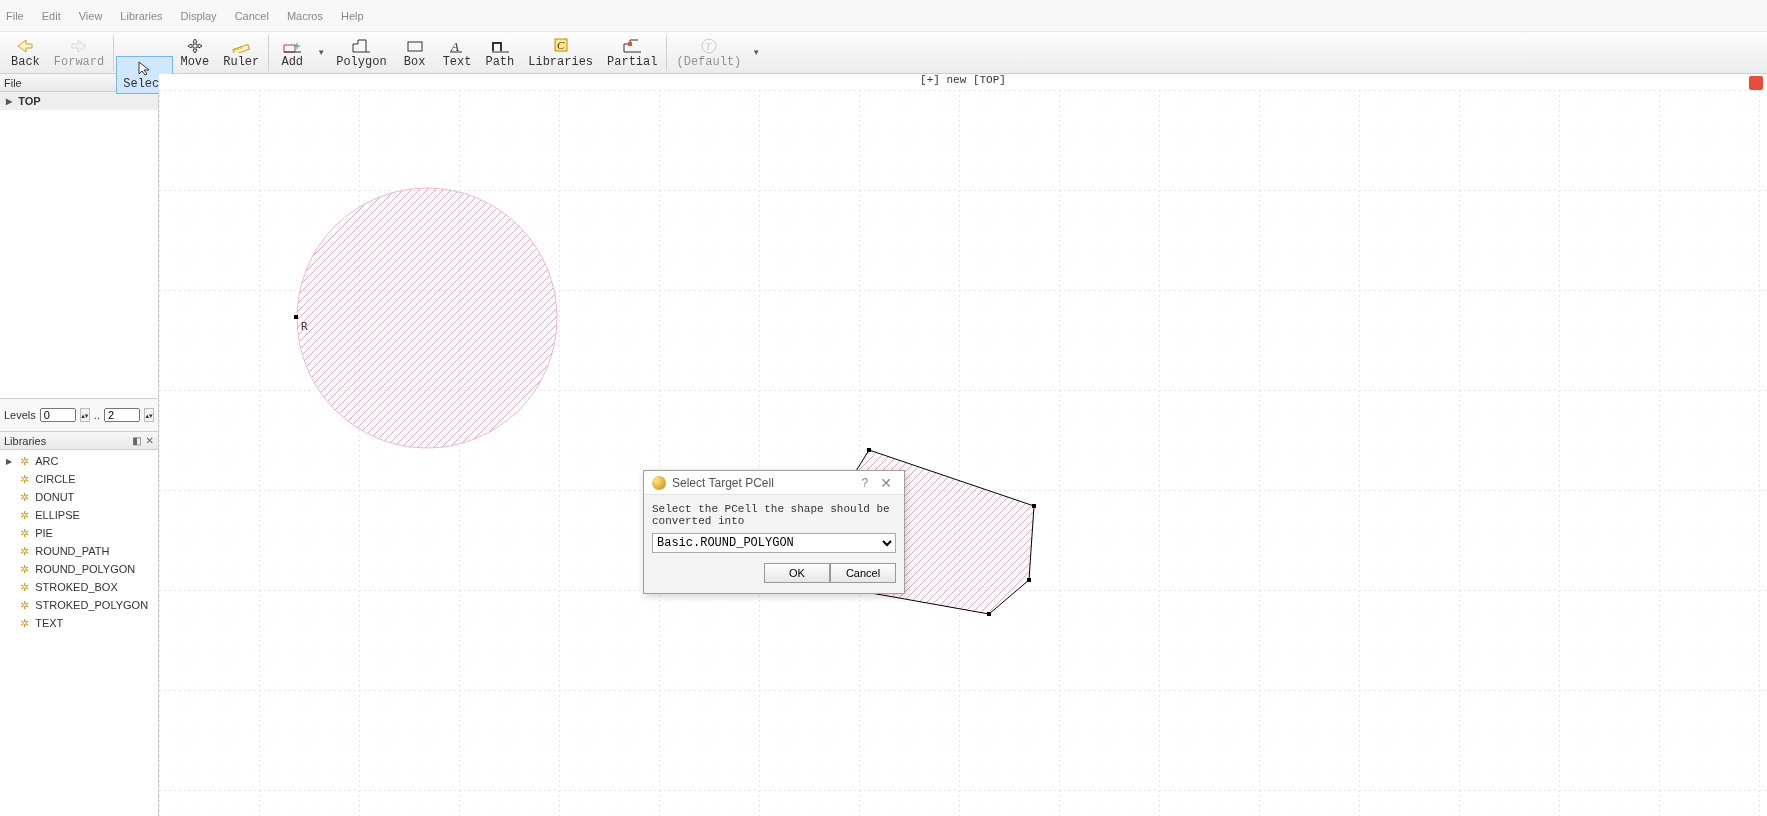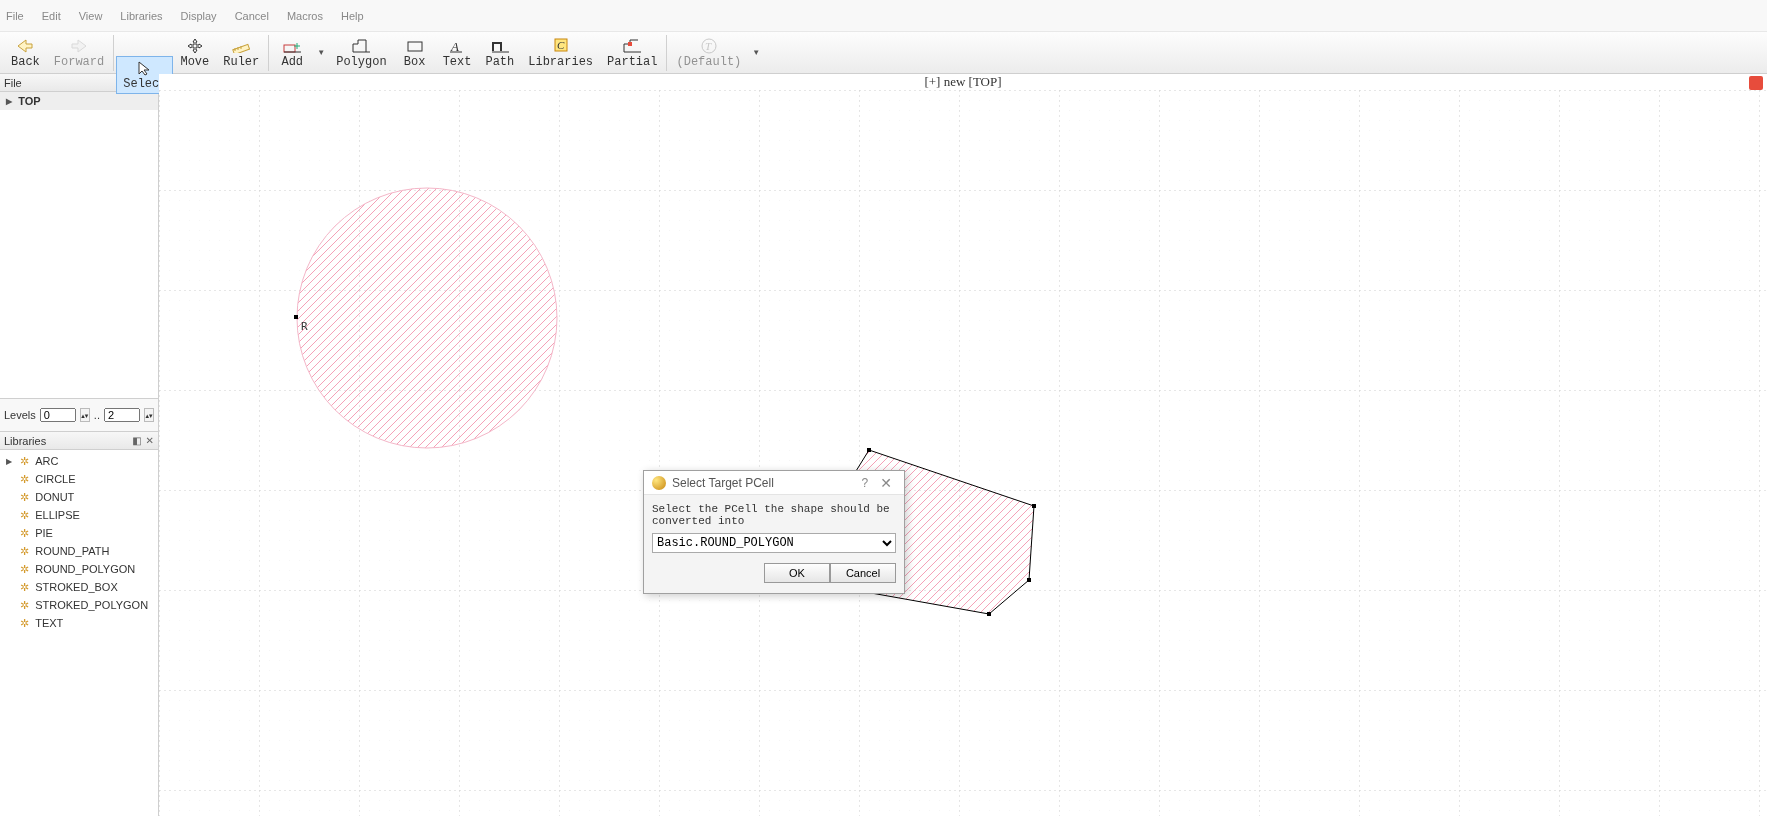--- a/index.html
+++ b/index.html
@@ -23,21 +23,21 @@
   .cells-body .item { display: flex; align-items: center; height: 18px; background: #eee; padding: 0 6px; gap: 6px; font-weight: bold; }
   .cells-body .item .arrow { font-size: 8px; color: #555; }
   .levels { height: 20px; background: #f8f8f8; border-top: 1px solid #cfcfcf; border-bottom: 1px solid #cfcfcf; display: flex; align-items: center; padding: 16px 4px; gap: 4px; font-size: 11px; }
   .levels input { width: 36px; height: 14px; font-size: 11px; padding: 0 2px; }
   .spin { width: 12px; height: 14px; border: 1px solid #bbb; background: #f4f4f4; display: inline-flex; align-items: center; justify-content: center; font-size: 7px; line-height: 7px; }
   .libs-body { flex: 1; background: #fff; overflow: auto; padding: 2px 0; }
   .lib-item { display: flex; align-items: center; height: 18px; padding: 0 6px; gap: 6px; }
   .lib-item .arrow { width: 8px; font-size: 8px; color: #555; }
   .lib-item .gear { color: #d49a2d; font-size: 11px; }
   .canvas-wrap { flex: 1; position: relative; background: #fff; }
-  .canvas-title { position: absolute; top: 0; left: 0; right: 0; height: 16px; text-align: center; font-family: Liberation Serif, serif; font-size: 13px; color: #333; }
+  .canvas-title { position: absolute; top: 0; left: 0; right: 0; height: 16px; text-align: center; font-family: Liberation Mono, monospace; font-size: 11px; color: #333; }
   .canvas-close { position: absolute; top: 2px; right: 4px; width: 14px; height: 14px; background: #e74c3c; border-radius: 2px; }
   svg.grid { position: absolute; top: 16px; left: 0; }
   .dialog { position: absolute; left: 484px; top: 396px; width: 262px; background: #f4f4f4; border: 1px solid #a0a0a0; box-shadow: 2px 2px 8px rgba(0,0,0,.2); font-size: 11px; }
   .dialog .dtitle { height: 24px; display: flex; align-items: center; padding: 0 8px; background: #fff; border-bottom: 1px solid #e4e4e4; }
   .dialog .dtitle .dico { width: 14px; height: 14px; border-radius: 50%; background: radial-gradient(circle at 30% 30%, #ffe680, #c8860d); margin-right: 6px; }
   .dialog .dtitle .dlbl { flex: 1; color: #555; font-size: 12px; }
   .dialog .dtitle .dhelp { color: #888; padding: 0 8px; font-size: 12px; }
   .dialog .dtitle .dclose { color: #888; padding: 0 4px; font-size: 14px; }
   .dialog .dbody { padding: 8px 8px 10px; }
   .dialog .dmsg { font-family: "Consolas","Courier New",monospace; font-size: 11px; color: #333; margin-bottom: 6px; }

